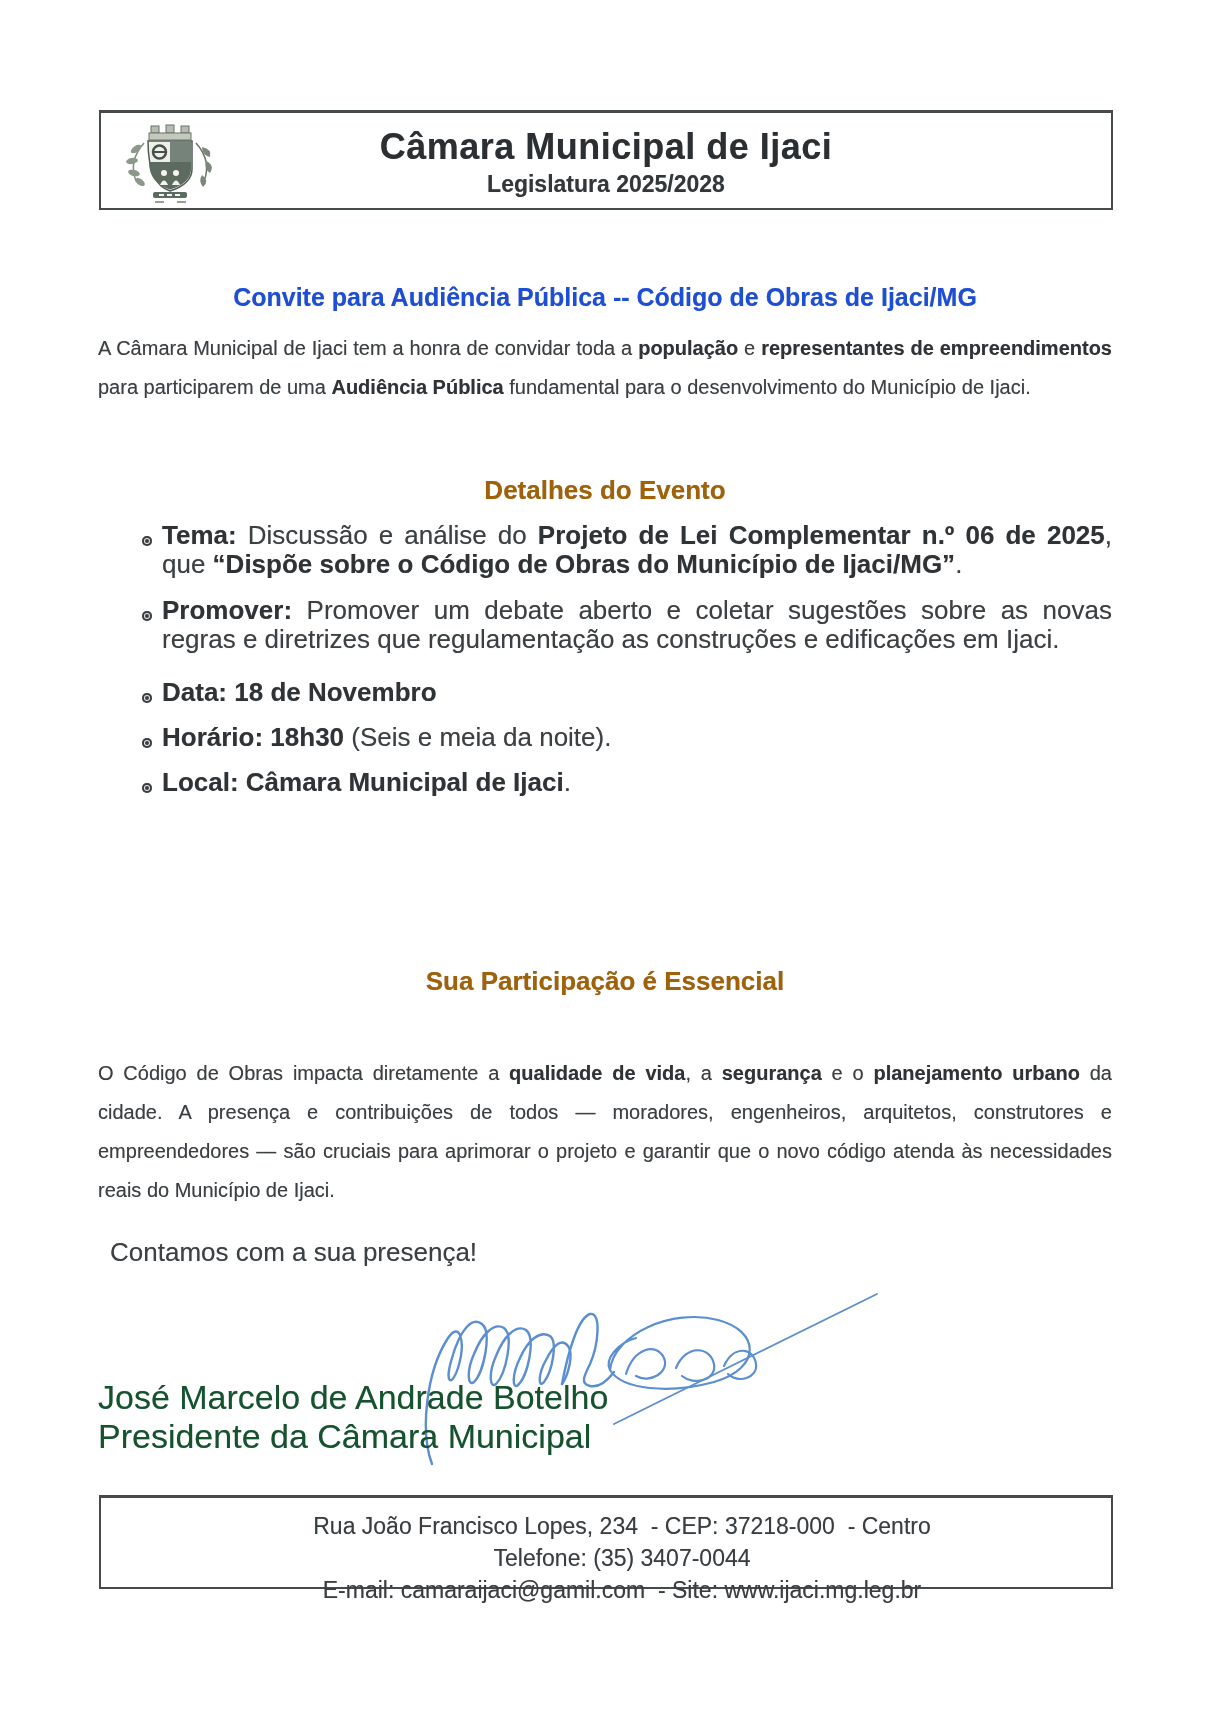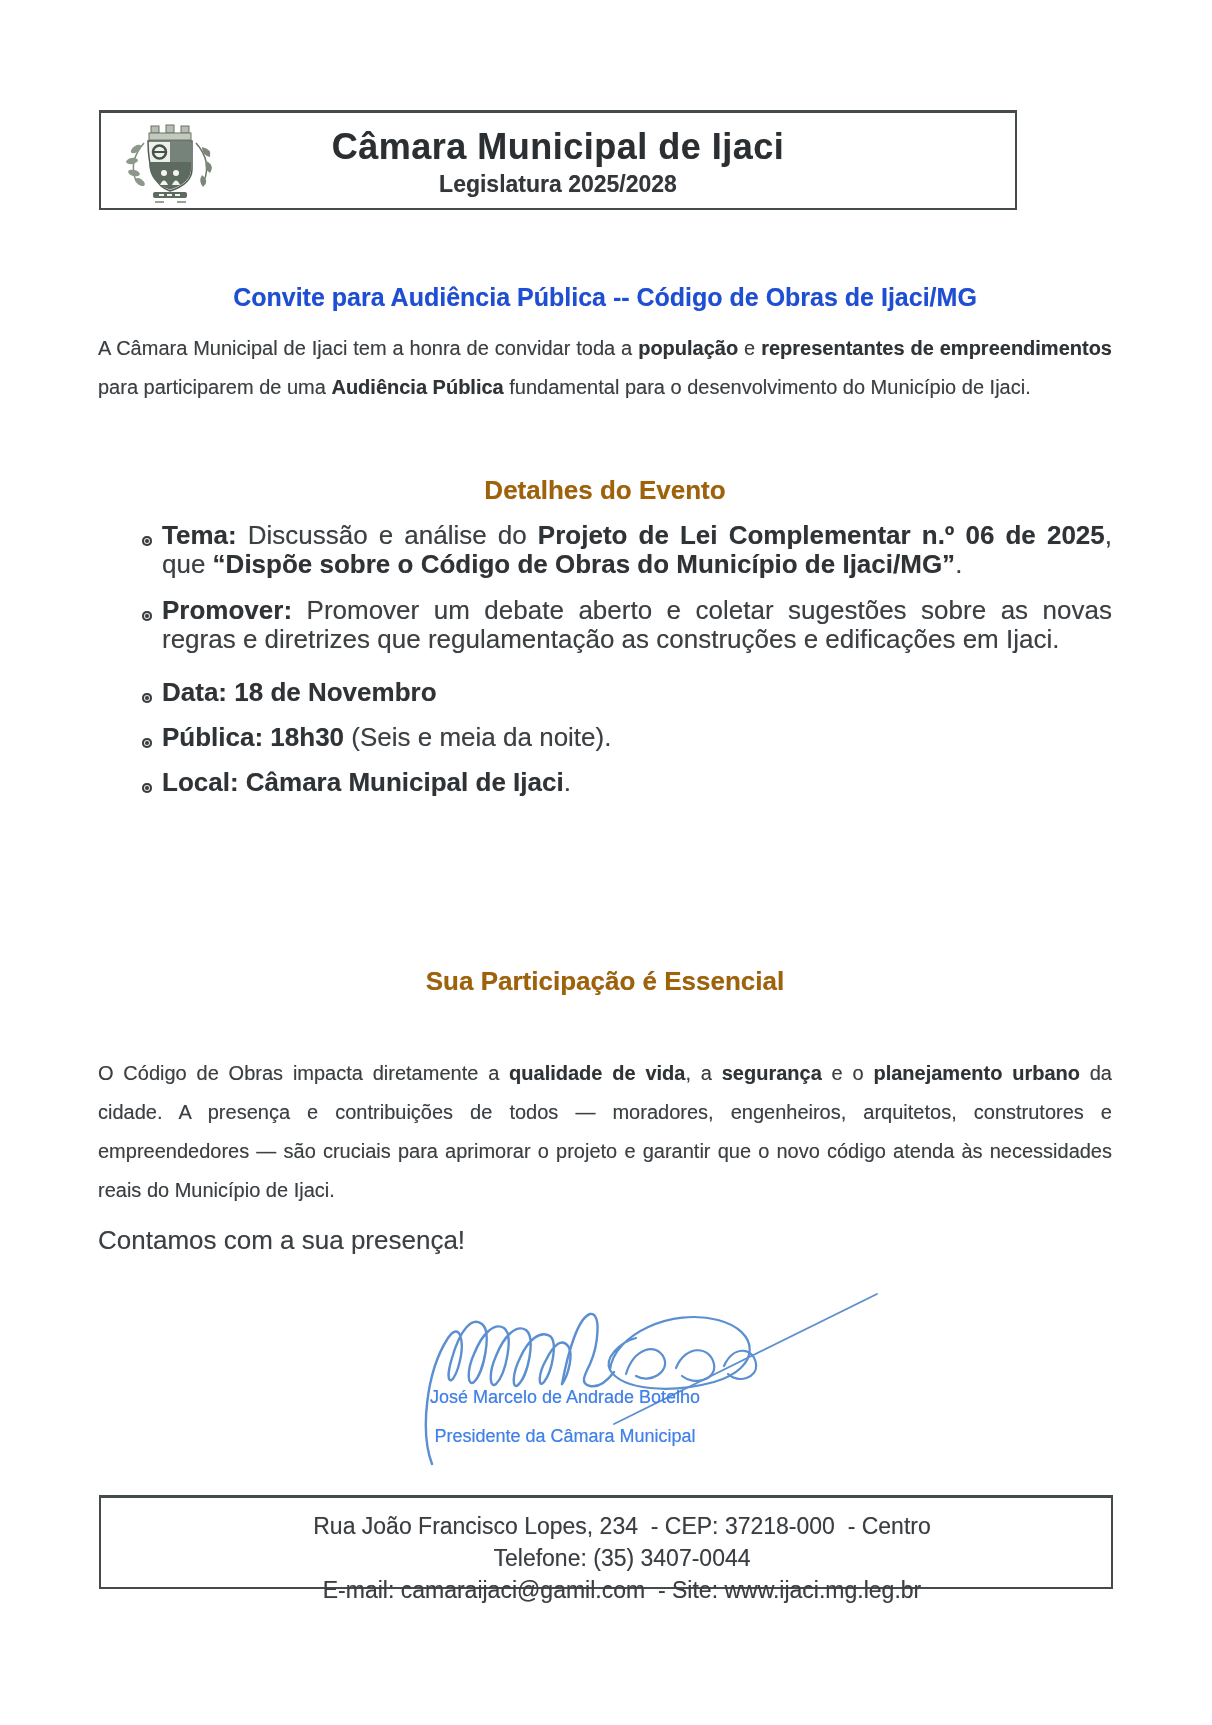--- a/index.html
+++ b/index.html
@@ -2,57 +2,57 @@
 <html><head>
 <meta charset="utf-8">
 <style>
   html,body{margin:0;padding:0;background:#ffffff;}
   body{width:1212px;height:1725px;font-family:"Liberation Sans","DejaVu Sans",sans-serif;
        color:#3c4043;-webkit-font-smoothing:antialiased;}
   .page{position:relative;width:1212px;height:1725px;background:#ffffff;overflow:hidden;
         text-shadow:0 0 0.7px rgba(90,95,100,0.55);}
 
   
-  .header-box{position:absolute;left:99px;top:110px;width:918px;height:100px;
+  .header-box{position:absolute;left:99px;top:110px;width:1014px;height:100px;
               border:2px solid #454a4d;border-top-width:3px;box-sizing:border-box;background:#fff;}
   .logo{position:absolute;left:20px;top:10px;width:98px;height:80px;}
   .header-titles{position:absolute;left:0;top:0;width:100%;text-align:center;}
   .header-title{margin-top:13px;font-size:36px;font-weight:bold;color:#2c2f32;letter-spacing:0.5px;}
   .header-subtitle{margin-top:3px;font-size:23px;font-weight:bold;color:#33373a;text-align:center;}
 
   
   .doc-title{position:absolute;left:98px;top:283px;width:1014px;margin:0;text-align:center;
              font-size:25px;font-weight:bold;color:#1d4ed8;}
   .para{position:absolute;left:98px;width:1014px;margin:0;font-size:20px;line-height:39px;
         text-align:justify;}
   .intro{top:329px;}
   .section-heading{position:absolute;left:98px;width:1014px;margin:0;text-align:center;
                    font-size:26px;font-weight:bold;color:#a16207;}
   .h-detalhes{top:475px;}
   .h-participacao{top:966px;}
   .participation{top:1054px;}
-  .closing{position:absolute;left:98px;top:1221px;width:1014px;margin:0;font-size:26px;line-height:39px;}
+  .closing{position:absolute;left:98px;top:1221px;width:1014px;margin:12px;font-size:26px;line-height:39px;}
 
   .seg-b{font-weight:bold;color:#2f3336;}
 
   
   .bullets{position:absolute;left:98px;top:521px;width:1014px;}
   .bullet-item{position:relative;padding-left:64px;font-size:26px;line-height:29px;text-align:justify;}
   .bullet-item:nth-child(1){margin-bottom:17px;}
   .bullet-item:nth-child(2){margin-bottom:24px;}
   .bullet-item:nth-child(3){margin-bottom:16px;}
   .bullet-item:nth-child(4){margin-bottom:16px;}
   .bullet-dot{position:absolute;left:44px;top:15px;width:10px;height:10px;border-radius:50%;
               background:#3a3e41;box-shadow:inset 0 0 0 2px #3a3e41, inset 0 0 0 3px #e8e8e8;}
 
   
   .signature-ink{position:absolute;left:410px;top:1272px;width:480px;height:200px;}
   .signature-ink path{fill:none;stroke:#5b8fd0;stroke-linecap:round;}
-  .sig-block{position:absolute;left:98px;top:1378px;width:934px;text-align:center;
-             font-size:18px;line-height:39px;color:#3b82f6;}
+  .sig-block{position:absolute;left:98px;top:1378px;width:934px;text-align:left;
+             font-size:34px;line-height:39px;color:#14532d;}
 
   
   .footer-box{position:absolute;left:99px;top:1495px;width:1014px;height:94px;box-sizing:border-box;
               border:2px solid #454a4d;border-top-width:3px;text-align:center;
               font-size:23px;line-height:32px;padding-top:12px;color:#3a3e41;padding-left:32px;}
   .footer-box div{white-space:pre-wrap;}
 </style>
 </head>
 <body>
 
@@ -116,21 +116,21 @@
     <div class="bullet-item">
       <span class="bullet-dot"></span>
       <div><span class="seg-b">Promover:</span><span> Promover um debate aberto e coletar sugestões sobre as novas regras e diretrizes que regulamentação as construções e edificações em Ijaci.</span></div>
     </div>
     <div class="bullet-item">
       <span class="bullet-dot"></span>
       <div><span class="seg-b">Data: 18 de Novembro</span></div>
     </div>
     <div class="bullet-item">
       <span class="bullet-dot"></span>
-      <div><span class="seg-b">Pública: 18h30</span><span> (Seis e meia da noite).</span></div>
+      <div><span class="seg-b">Horário: 18h30</span><span> (Seis e meia da noite).</span></div>
     </div>
     <div class="bullet-item">
       <span class="bullet-dot"></span>
       <div><span class="seg-b">Local: Câmara Municipal de Ijaci</span><span>.</span></div>
     </div>
   </div>
 
   <h2 class="section-heading h-participacao">Sua Participação é Essencial</h2>
 
   <p class="para participation"><span>O Código de Obras impacta diretamente a </span><span class="seg-b">qualidade de vida</span><span>, a </span><span class="seg-b">segurança</span><span> e o </span><span class="seg-b">planejamento urbano</span><span> da cidade. A presença e contribuições de todos — moradores, engenheiros, arquitetos, construtores e empreendedores — são cruciais para aprimorar o projeto e garantir que o novo código atenda às necessidades reais do Município de Ijaci.</span></p>

